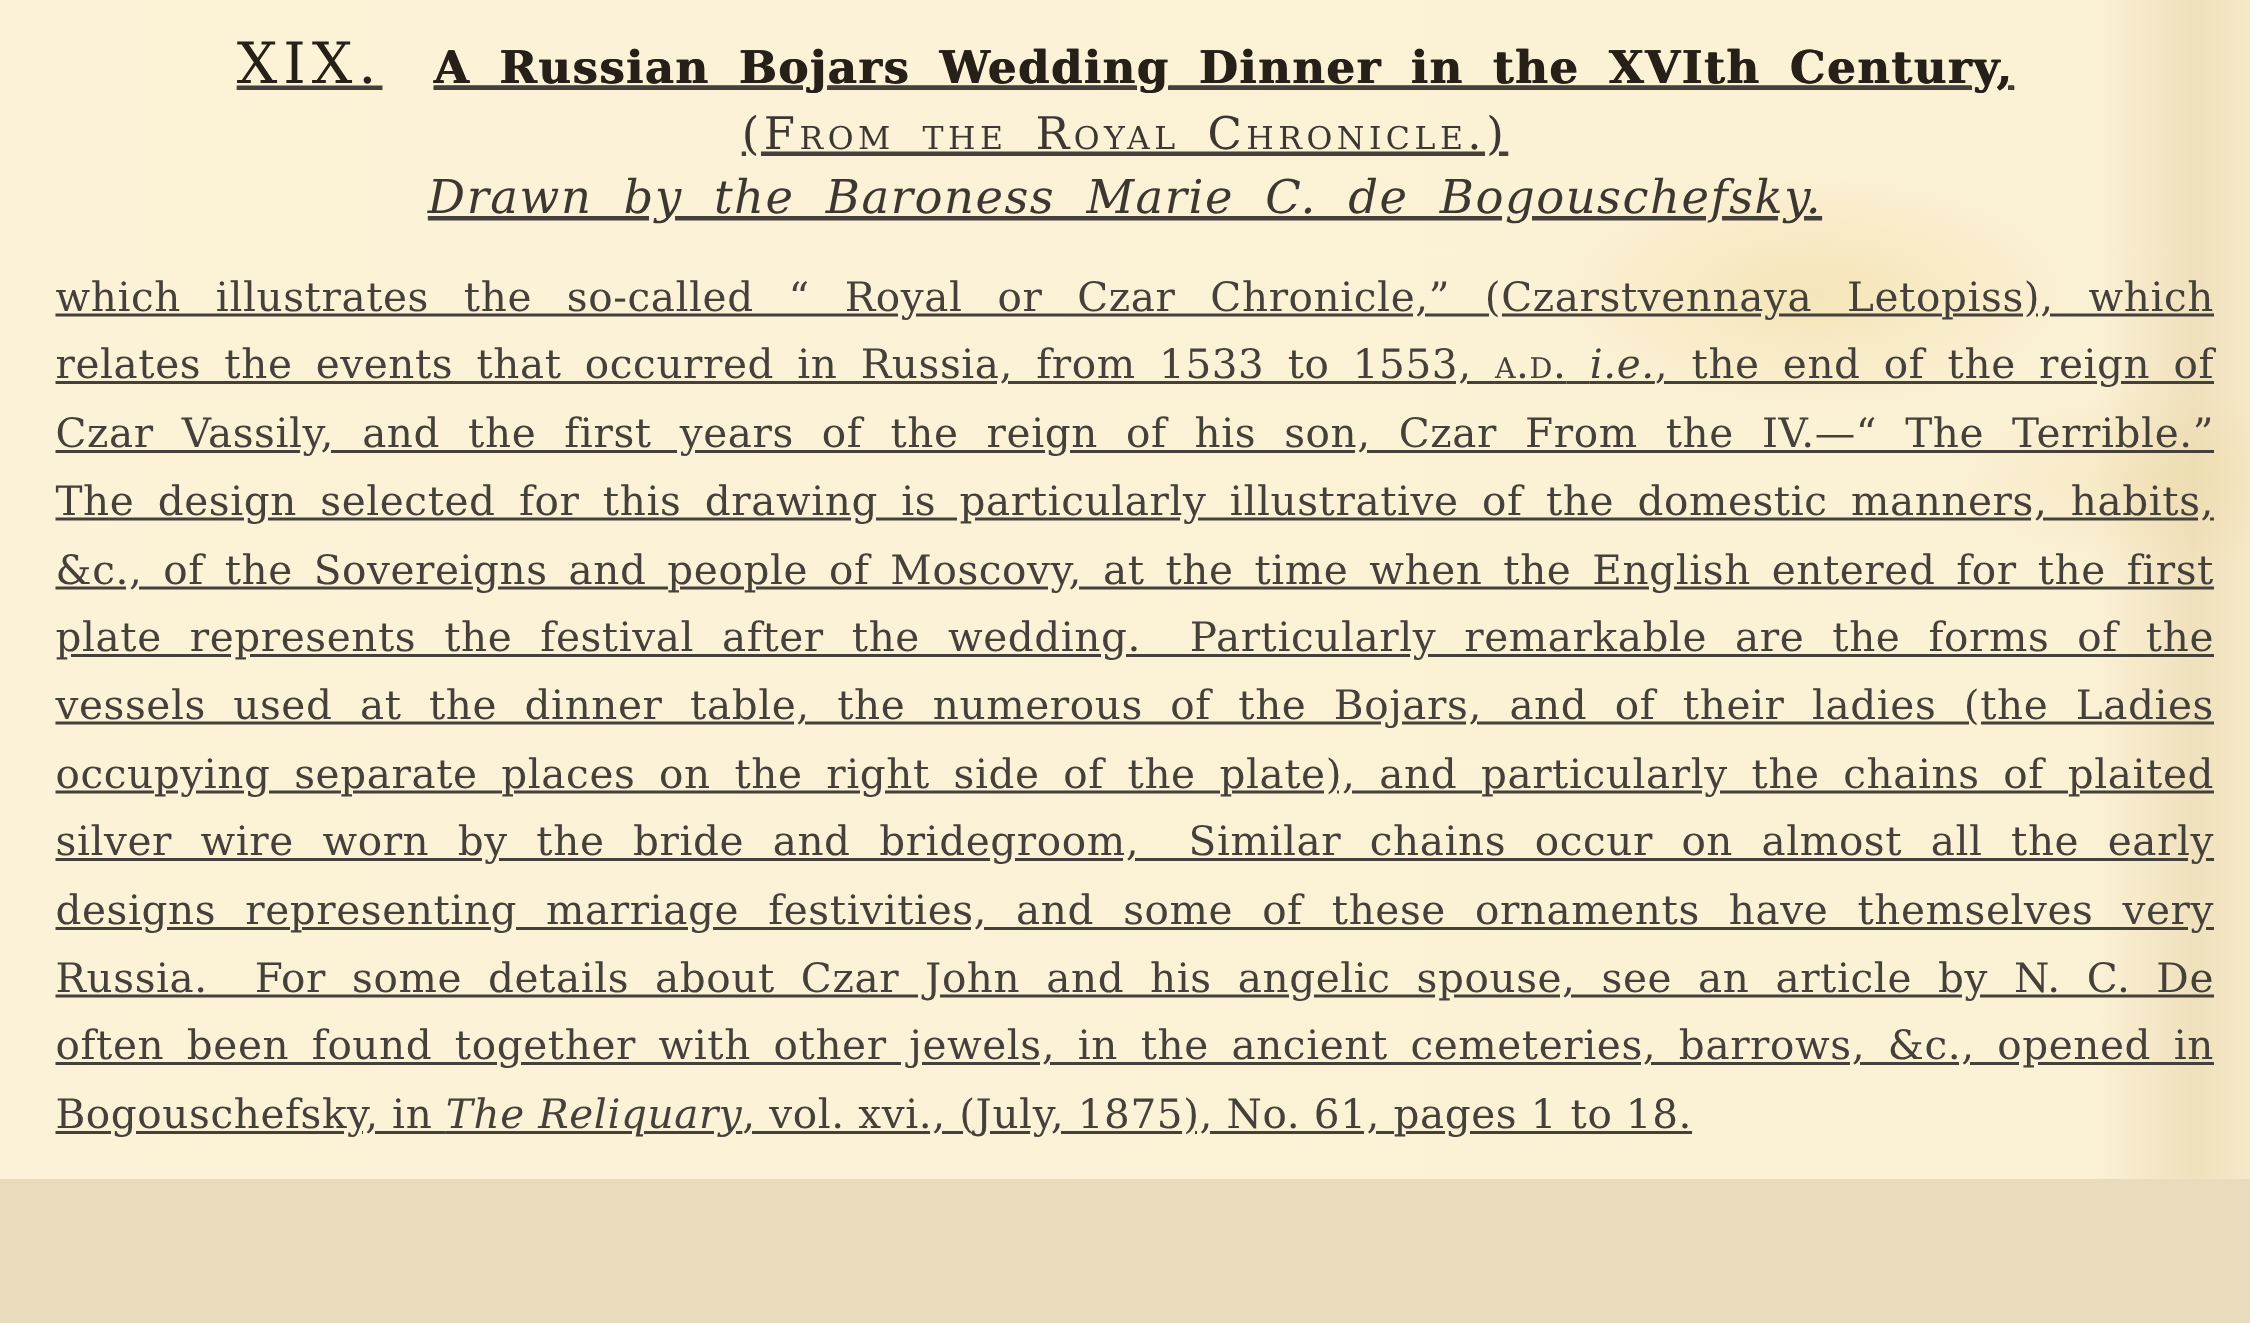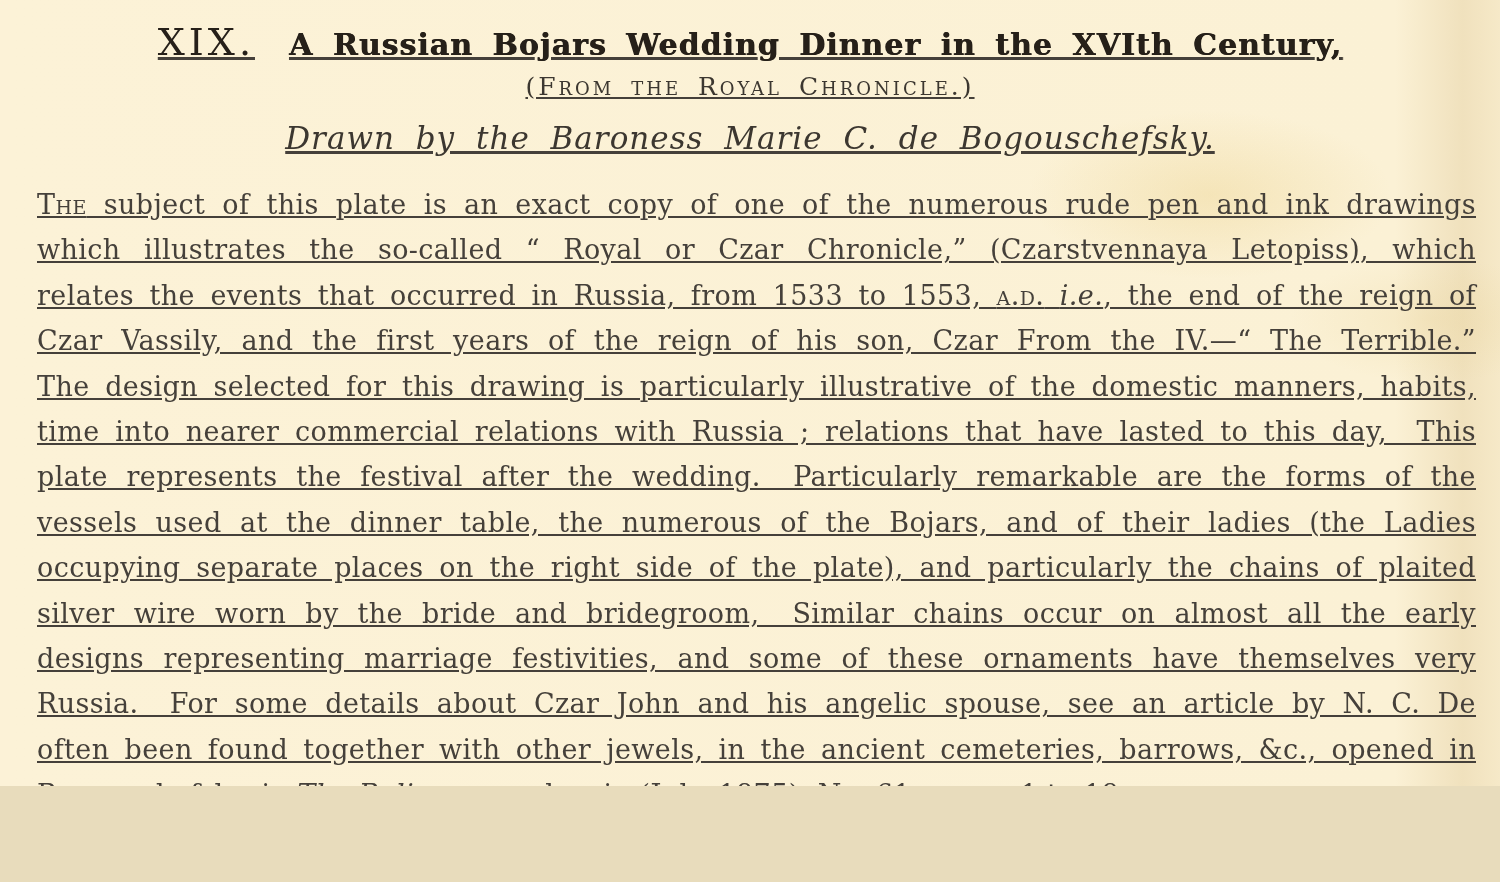--- a/index.html
+++ b/index.html
@@ -38,28 +38,28 @@
   .blackletter {
     font-size: 30px;
     font-weight: bold;
     letter-spacing: 1px;
     word-spacing: 8px;
     font-family: "DejaVu Serif", serif;
     text-shadow: 0.6px 0 0 #262019;
   }
   .subtitle {
     margin-top: 8px;
-    font-size: 25px;
+    font-size: 30px;
     font-variant: small-caps;
     letter-spacing: 3px;
     word-spacing: 6px;
     color: #3c3730;
   }
   .byline {
-    margin-top: 19px;
+    margin-top: 7px;
     font-size: 31px;
     font-style: italic;
     letter-spacing: 1px;
     word-spacing: 10px;
     color: #3c3730;
   }
   main {
     margin: 26px 24px 0 37px;
   }
   .line {
@@ -82,26 +82,25 @@
 <div class="page">
   <header>
     <h1 class="title-row" style="margin:0; font-weight:normal;">
       <span class="section-number">XIX.</span>
       <span class="blackletter">A Russian Bojars Wedding Dinner in the XVIth Century,</span>
     </h1>
     <div class="subtitle">(From the Royal Chronicle.)</div>
     <div class="byline">Drawn by the Baroness Marie C. de Bogouschefsky.</div>
   </header>
   <main id="body-text">
-      <div class="line"><span class="sc">The</span><span> subject of this plate is an exact copy of one of the numerous rude pen and ink drawings</span></div>
       <div class="line"><span>which illustrates the so-called “ Royal or Czar Chronicle,” (Czarstvennaya Letopiss), which</span></div>
       <div class="line"><span>relates the events that occurred in Russia, from 1533 to 1553, </span><span class="sc">a.d.</span><span> </span><span class="it">i.e.</span><span>, the end of the reign of</span></div>
       <div class="line"><span>Czar Vassily, and the first years of the reign of his son, Czar From the IV.—“ The Terrible.”</span></div>
       <div class="line"><span>The design selected for this drawing is particularly illustrative of the domestic manners, habits,</span></div>
-      <div class="line"><span>time into nearer commercial relations with Russia ; relations that have lasted to this day,  This</span></div>
+      <div class="line"><span>&amp;c., of the Sovereigns and people of Moscovy, at the time when the English entered for the first</span></div>
       <div class="line"><span>plate represents the festival after the wedding.  Particularly remarkable are the forms of the</span></div>
       <div class="line"><span>vessels used at the dinner table, the numerous of the Bojars, and of their ladies (the Ladies</span></div>
       <div class="line"><span>occupying separate places on the right side of the plate), and particularly the chains of plaited</span></div>
       <div class="line"><span>silver wire worn by the bride and bridegroom,  Similar chains occur on almost all the early</span></div>
       <div class="line"><span>designs representing marriage festivities, and some of these ornaments have themselves very</span></div>
       <div class="line"><span>Russia.  For some details about Czar John and his angelic spouse, see an article by N. C. De</span></div>
       <div class="line"><span>often been found together with other jewels, in the ancient cemeteries, barrows, &amp;c., opened in</span></div>
       <div class="line last"><span>Bogouschefsky, in </span><span class="it">The Reliquary</span><span>, vol. xvi., (July, 1875), No. 61, pages 1 to 18.</span></div>
     </main>
 </div>

